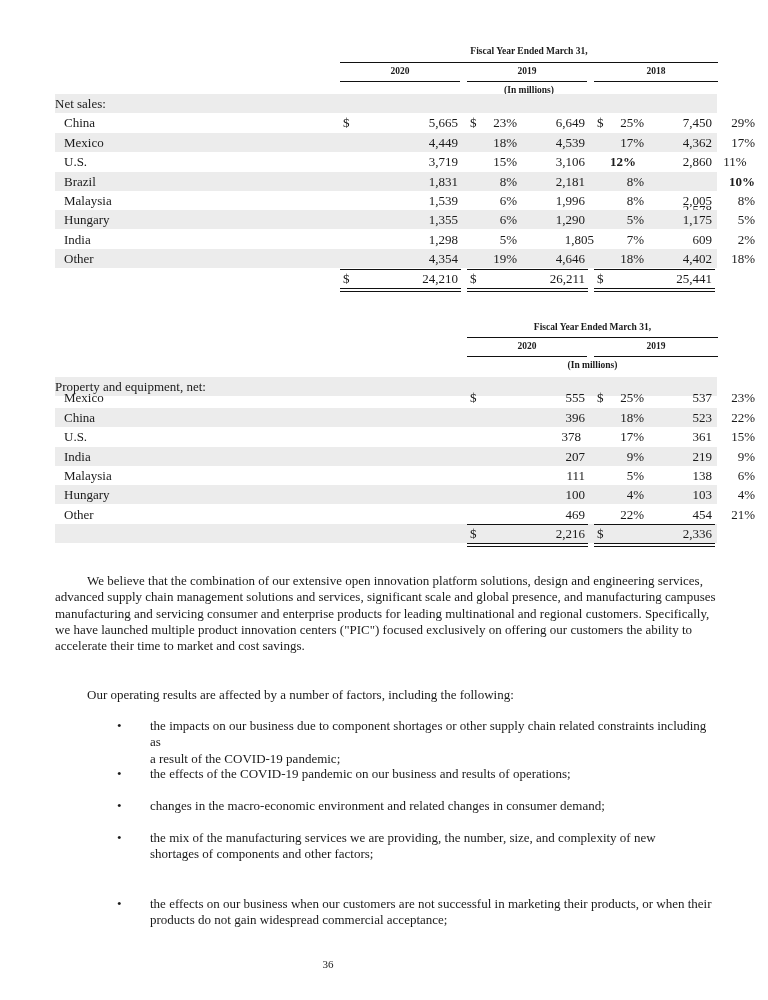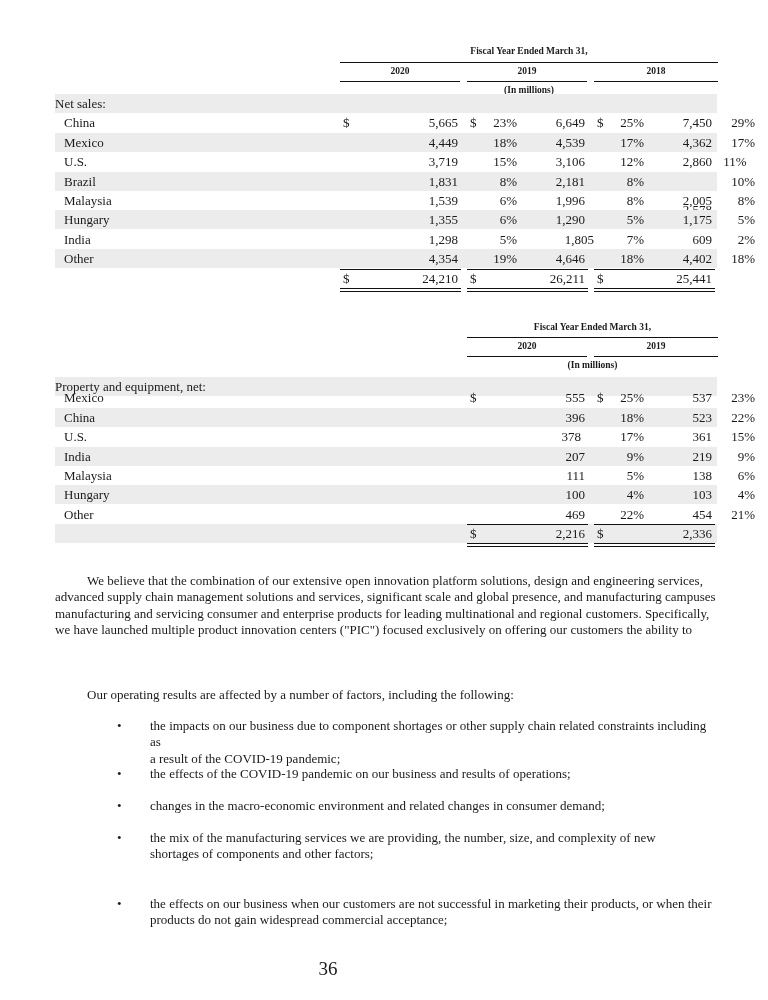--- a/index.html
+++ b/index.html
@@ -18,21 +18,21 @@
   .lbl.ind { left: 9px; }
   .num { text-align: right; }
   .dbl { position: absolute; height: 2px; border-top: 1px solid #111; border-bottom: 1px solid #111; }
   .sgl { position: absolute; height: 0; border-top: 1px solid #111; }
   .para {
     position: absolute; left: 55px; width: 665px; font-size: 13px; line-height: 16.3px;
     text-align: left;
   }
   .bullet { position: absolute; left: 117px; font-size: 13px; }
   .btext { position: absolute; left: 150px; width: 570px; font-size: 13px; line-height: 16.3px; }
-  .pageno { position: absolute; left: 0; width: 656px; text-align: center; top: 958px; font-size: 19px; }
+  .pageno { position: absolute; left: 0; width: 656px; text-align: center; top: 958px; font-size: 11px; }
 </style>
 </head>
 <body>
 
 <div>
   <div class="abs hdr-bold" style="left:340px;width:378px;top:46px;">Fiscal Year Ended March 31,</div>
   <div class="rule" style="left:340px;width:378px;top:62px;"></div>
   <div class="abs hdr-bold" style="left:340px;width:120px;top:66px;">2020</div>
   <div class="abs hdr-bold" style="left:467px;width:120px;top:66px;">2019</div>
   <div class="abs hdr-bold" style="left:594px;width:124px;top:66px;">2018</div>
@@ -64,32 +64,32 @@
         <div class="cell num" style="right:132px;">4,539</div>
         <div class="cell num" style="right:73px;width:40px;">17%</div>
         <div class="cell num" style="right:5px;">4,362</div>
         <div class="cell num" style="right:-38px;width:40px;">17%</div>
       </div>
       <div class="row" style="top:152.2px;">
         <div class="cell lbl ind">U.S.</div>
         <div class="cell num" style="right:259px;">3,719</div>
         <div class="cell num" style="right:200px;width:40px;">15%</div>
         <div class="cell num" style="right:132px;">3,106</div>
-        <div class="cell num" style="right:73px;width:40px;">12%</div>
+        <div class="cell num" style="right:81px;width:40px;font-weight:bold;">12%</div>
         <div class="cell num" style="right:5px;">2,860</div>
         <div class="cell num" style="right:-38px;width:40px;text-align:center;">11%</div>
       </div>
       <div class="row shade" style="top:171.6px;">
         <div class="cell lbl ind">Brazil</div>
         <div class="cell num" style="right:259px;">1,831</div>
         <div class="cell num" style="right:200px;width:40px;">8%</div>
         <div class="cell num" style="right:132px;">2,181</div>
         <div class="cell num" style="right:73px;width:40px;">8%</div>
         <div class="cell num" style="right:5px;margin-top:28px;">2,578</div>
-        <div class="cell num" style="right:-38px;width:40px;">10%</div>
+        <div class="cell num" style="right:-38px;width:40px;font-weight:bold;">10%</div>
       </div>
       <div class="row" style="top:191px;">
         <div class="cell lbl ind">Malaysia</div>
         <div class="cell num" style="right:259px;">1,539</div>
         <div class="cell num" style="right:200px;width:40px;">6%</div>
         <div class="cell num" style="right:132px;">1,996</div>
         <div class="cell num" style="right:73px;width:40px;">8%</div>
         <div class="cell num" style="right:5px;">2,005</div>
         <div class="cell num" style="right:-38px;width:40px;">8%</div>
       </div>
@@ -212,20 +212,21 @@
         <div class="dbl" style="left:539px;width:121px;top:19px;"></div>
       </div>
     </div>
 </div>
 
 <div class="para" style="top:573px;" id="para1">
     <div style="padding-left:32px;">We believe that the combination of our extensive open innovation platform solutions, design and engineering services,</div>
     <div>advanced supply chain management solutions and services, significant scale and global presence, and manufacturing campuses</div>
     <div>manufacturing and servicing consumer and enterprise products for leading multinational and regional customers. Specifically,</div>
     <div>we have launched multiple product innovation centers ("PIC") focused exclusively on offering our customers the ability to</div>
+    <div>accelerate their time to market and cost savings.</div>
   </div>
 
 <div class="para" style="top:687px;left:87px;width:630px;">Our operating results are affected by a number of factors, including the following:</div>
 
 <div id="bullets">
     <div class="bullet" style="top:718px;">•</div>
     <div class="btext" style="top:718px;">
       <div>the impacts on our business due to component shortages or other supply chain related constraints including as</div>
       <div>a result of the COVID-19 pandemic;</div>
     </div>

